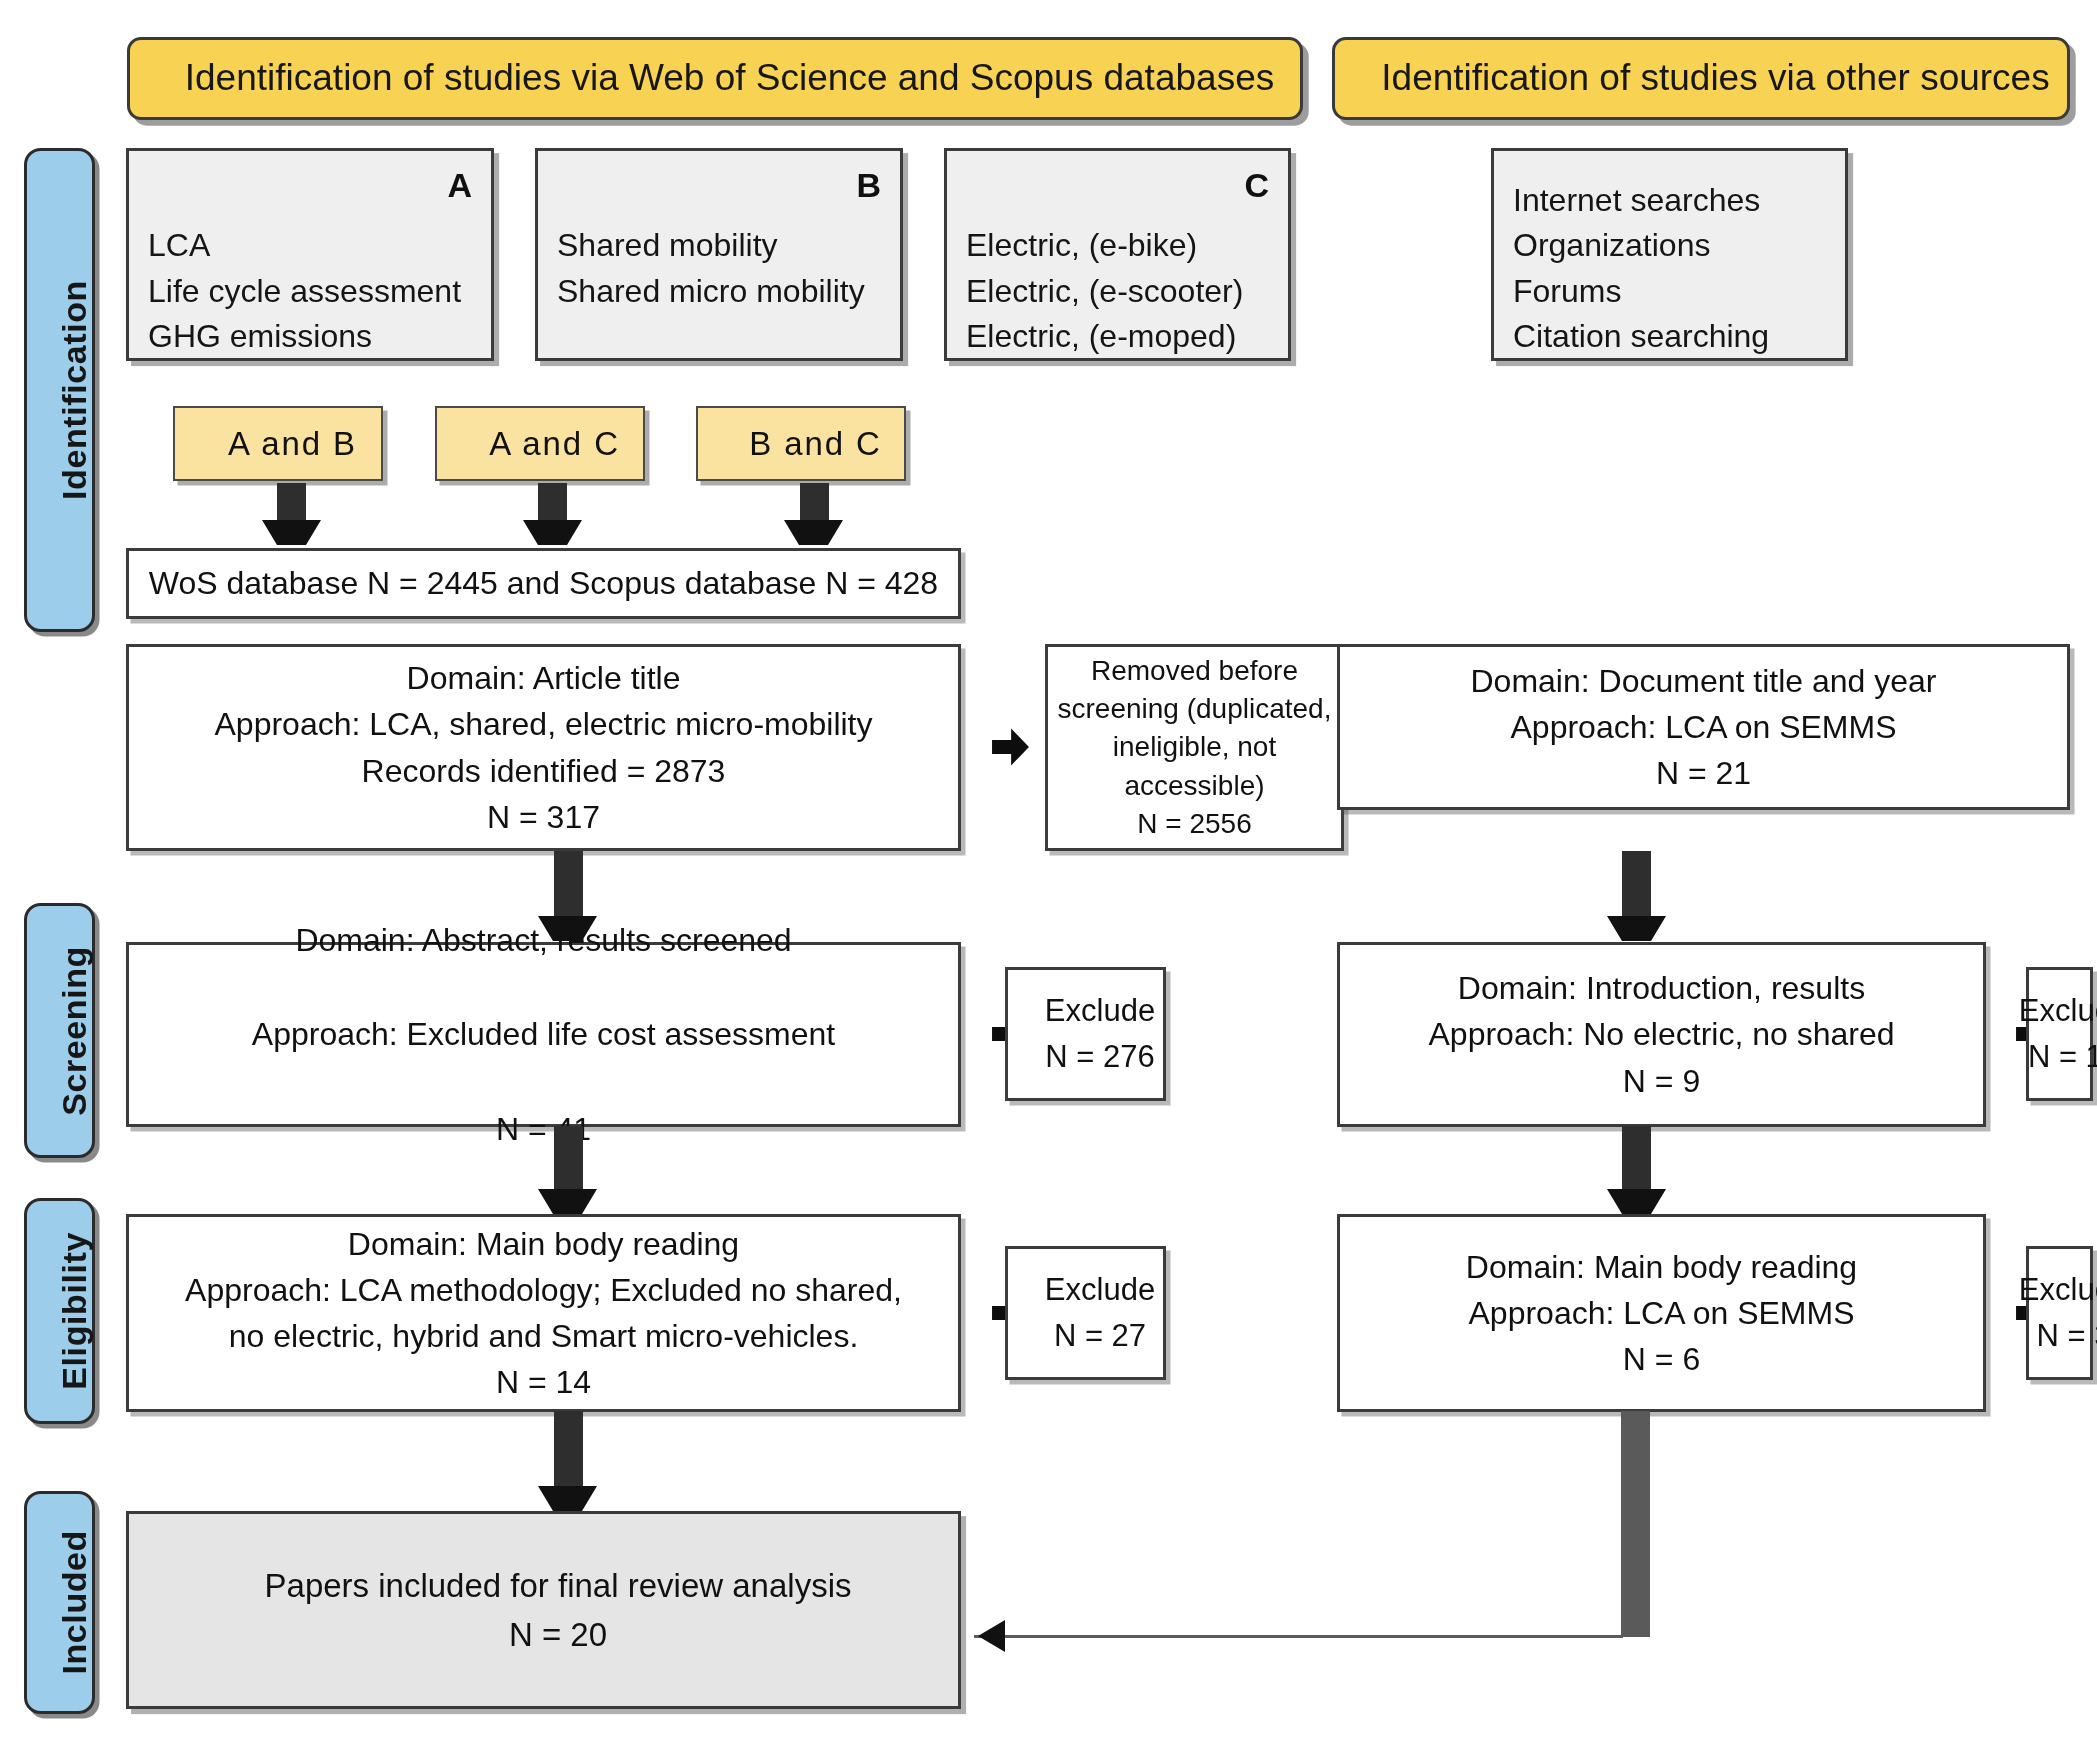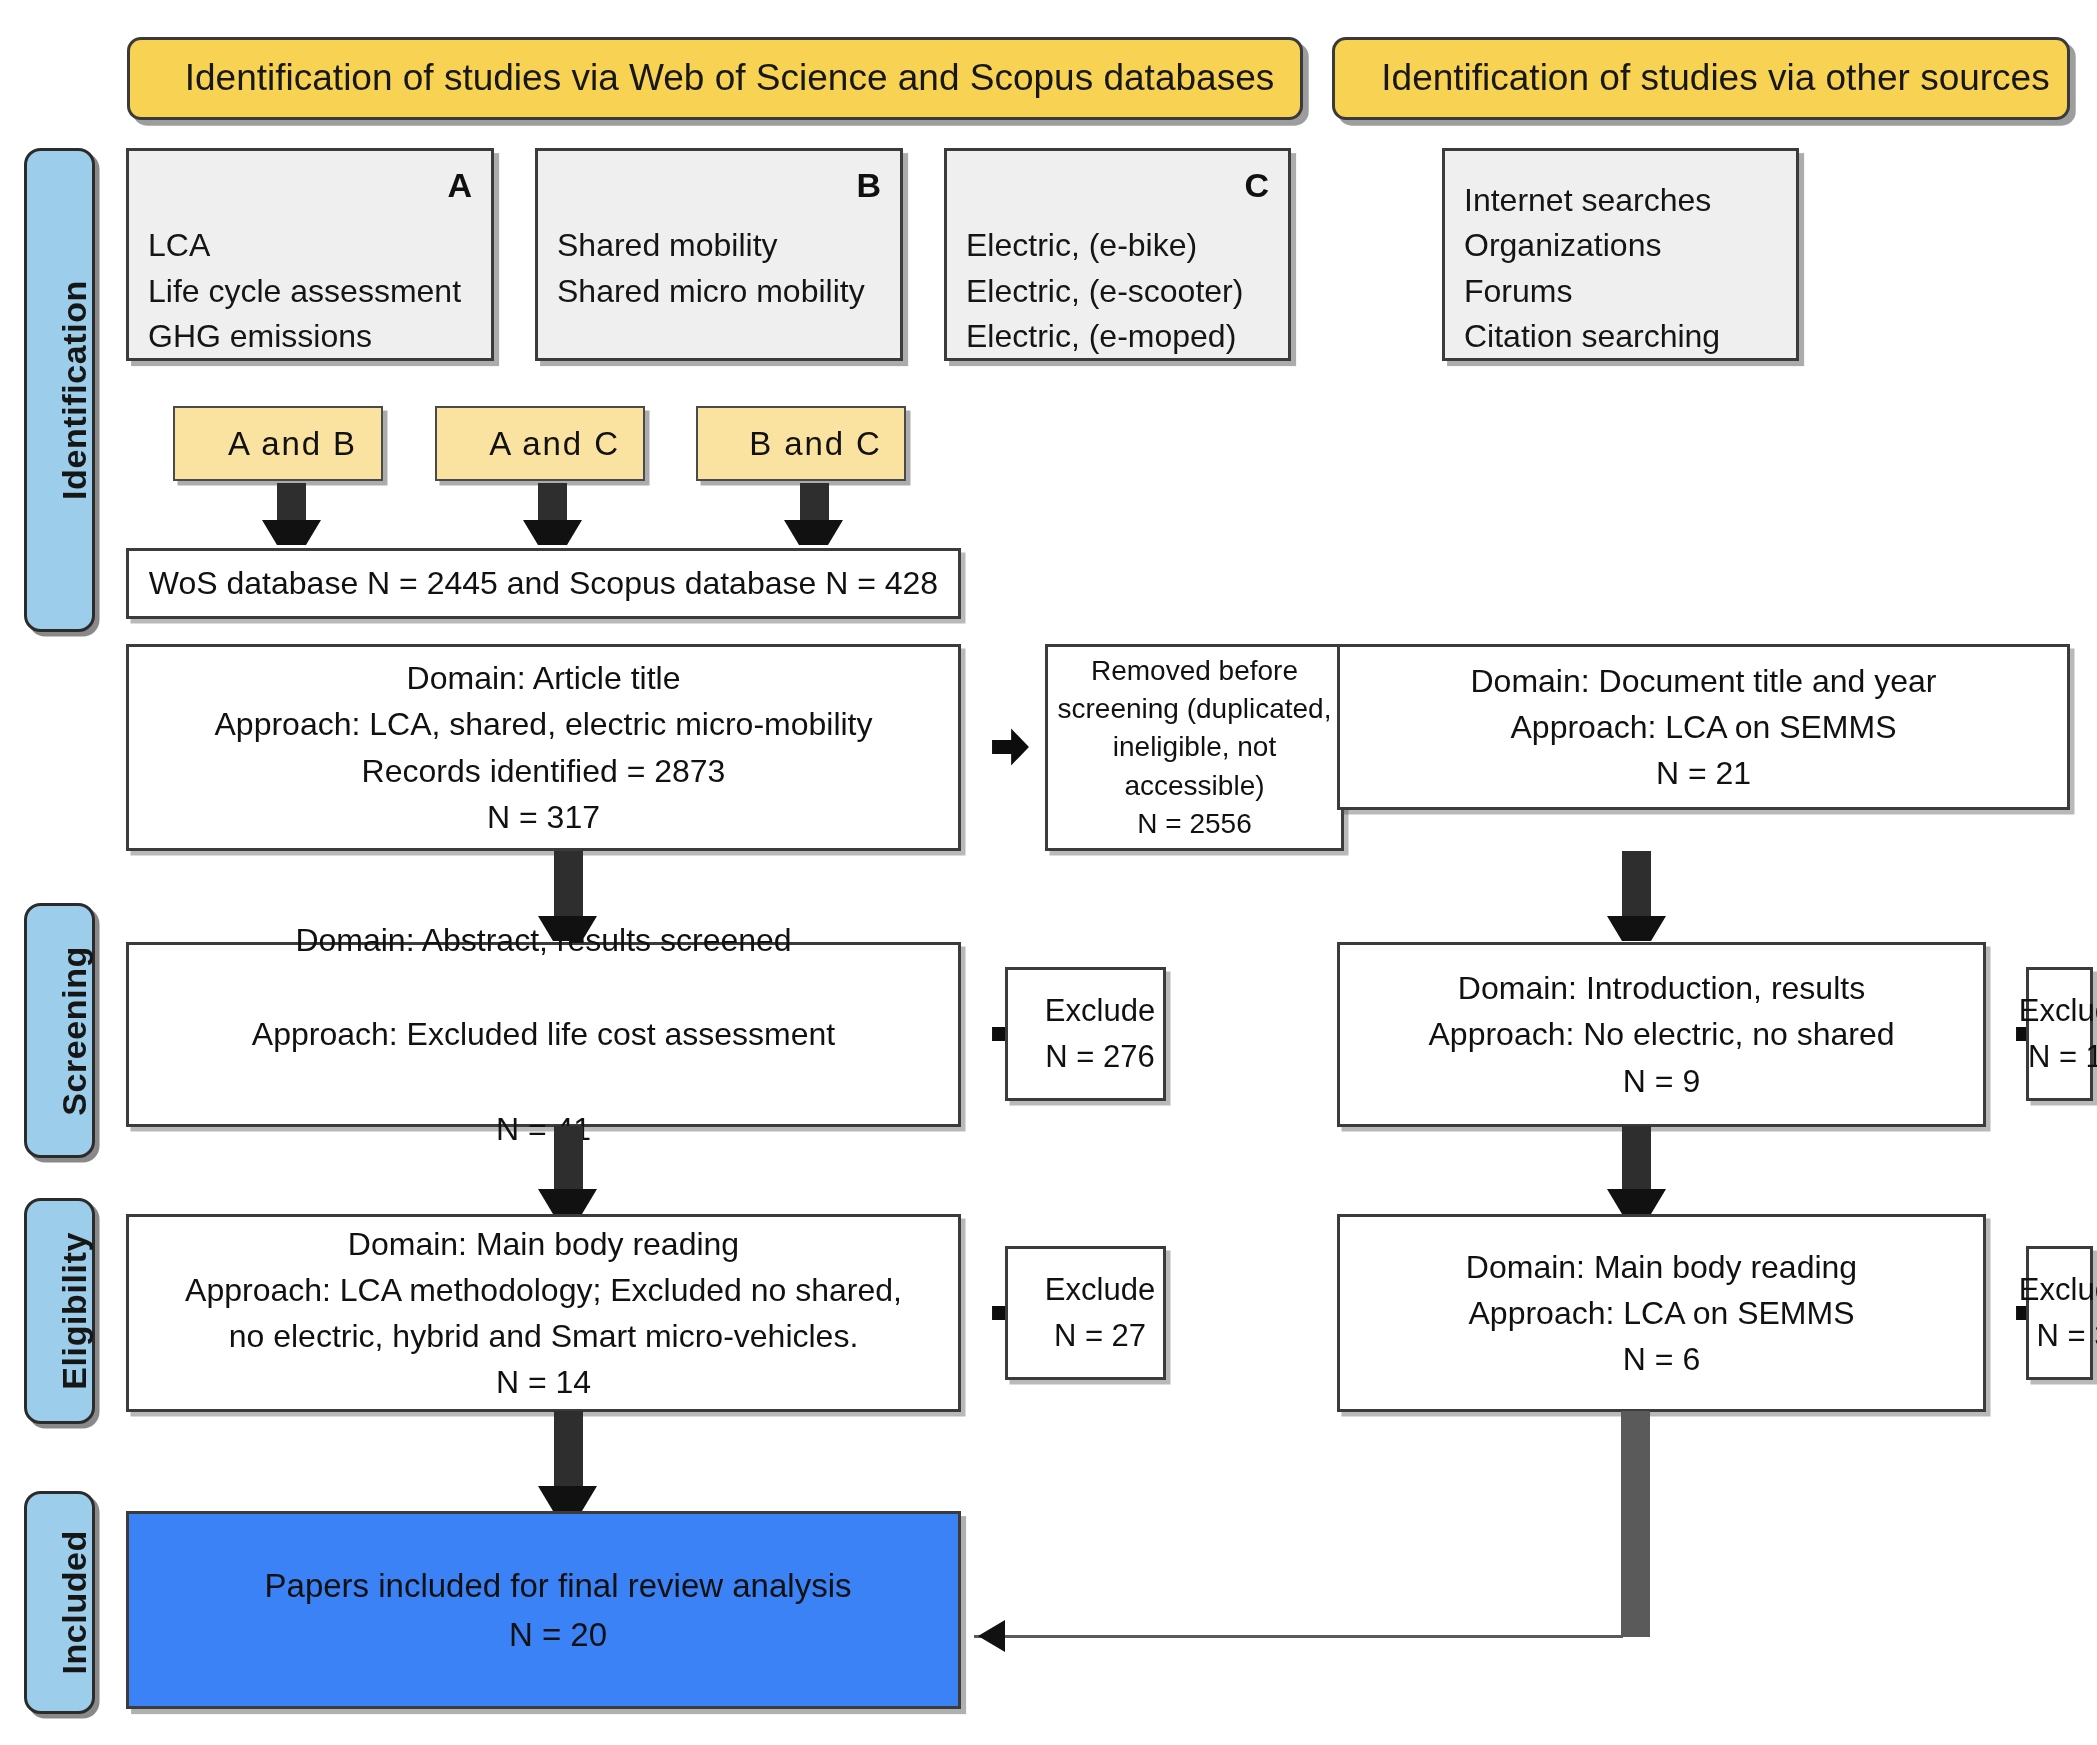--- a/index.html
+++ b/index.html
@@ -139,21 +139,21 @@
     text-align: center;
     padding: 5.1px 9px;
   }
   .removed-box .ln {
     font-size: 28px;
     color: #111111;
     line-height: 1.36;
   }
 
   .green-box {
-    background: #3b82f6;
+    background: #e5e5e5;
     border: 3.2px solid #3b3b3b;
     box-shadow: 5.1px 5.1px 0 rgba(80,80,80,0.45);
     display: flex;
     flex-direction: column;
     align-items: center;
     justify-content: center;
     text-align: left;
   }
   .green-box .ln {
     font-size: 33px;
@@ -220,21 +220,21 @@
     <div class="kw">Shared micro mobility</div>
   </div>
 
   <div class="abs grey-box" style="left:944px; top:148px; width:347px; height:213px;">
     <div class="corner-letter">C</div>
     <div class="kw">Electric, (e-bike)</div>
     <div class="kw">Electric, (e-scooter)</div>
     <div class="kw">Electric, (e-moped)</div>
   </div>
 
-  <div class="abs grey-box" style="left:1442px; top:148px; width:357px; height:213px; padding-top:27px;">
+  <div class="abs grey-box" style="left:1491px; top:148px; width:357px; height:213px; padding-top:27px;">
     <div class="kw">Internet searches</div>
     <div class="kw">Organizations</div>
     <div class="kw">Forums</div>
     <div class="kw">Citation searching</div>
   </div>
 
   <div class="abs yellow-small" style="left:173px; top:406px; width:210px; height:75px;">
     <span class="ytext">A  and  B</span>
   </div>
   <div class="abs yellow-small" style="left:435px; top:406px; width:210px; height:75px;">

